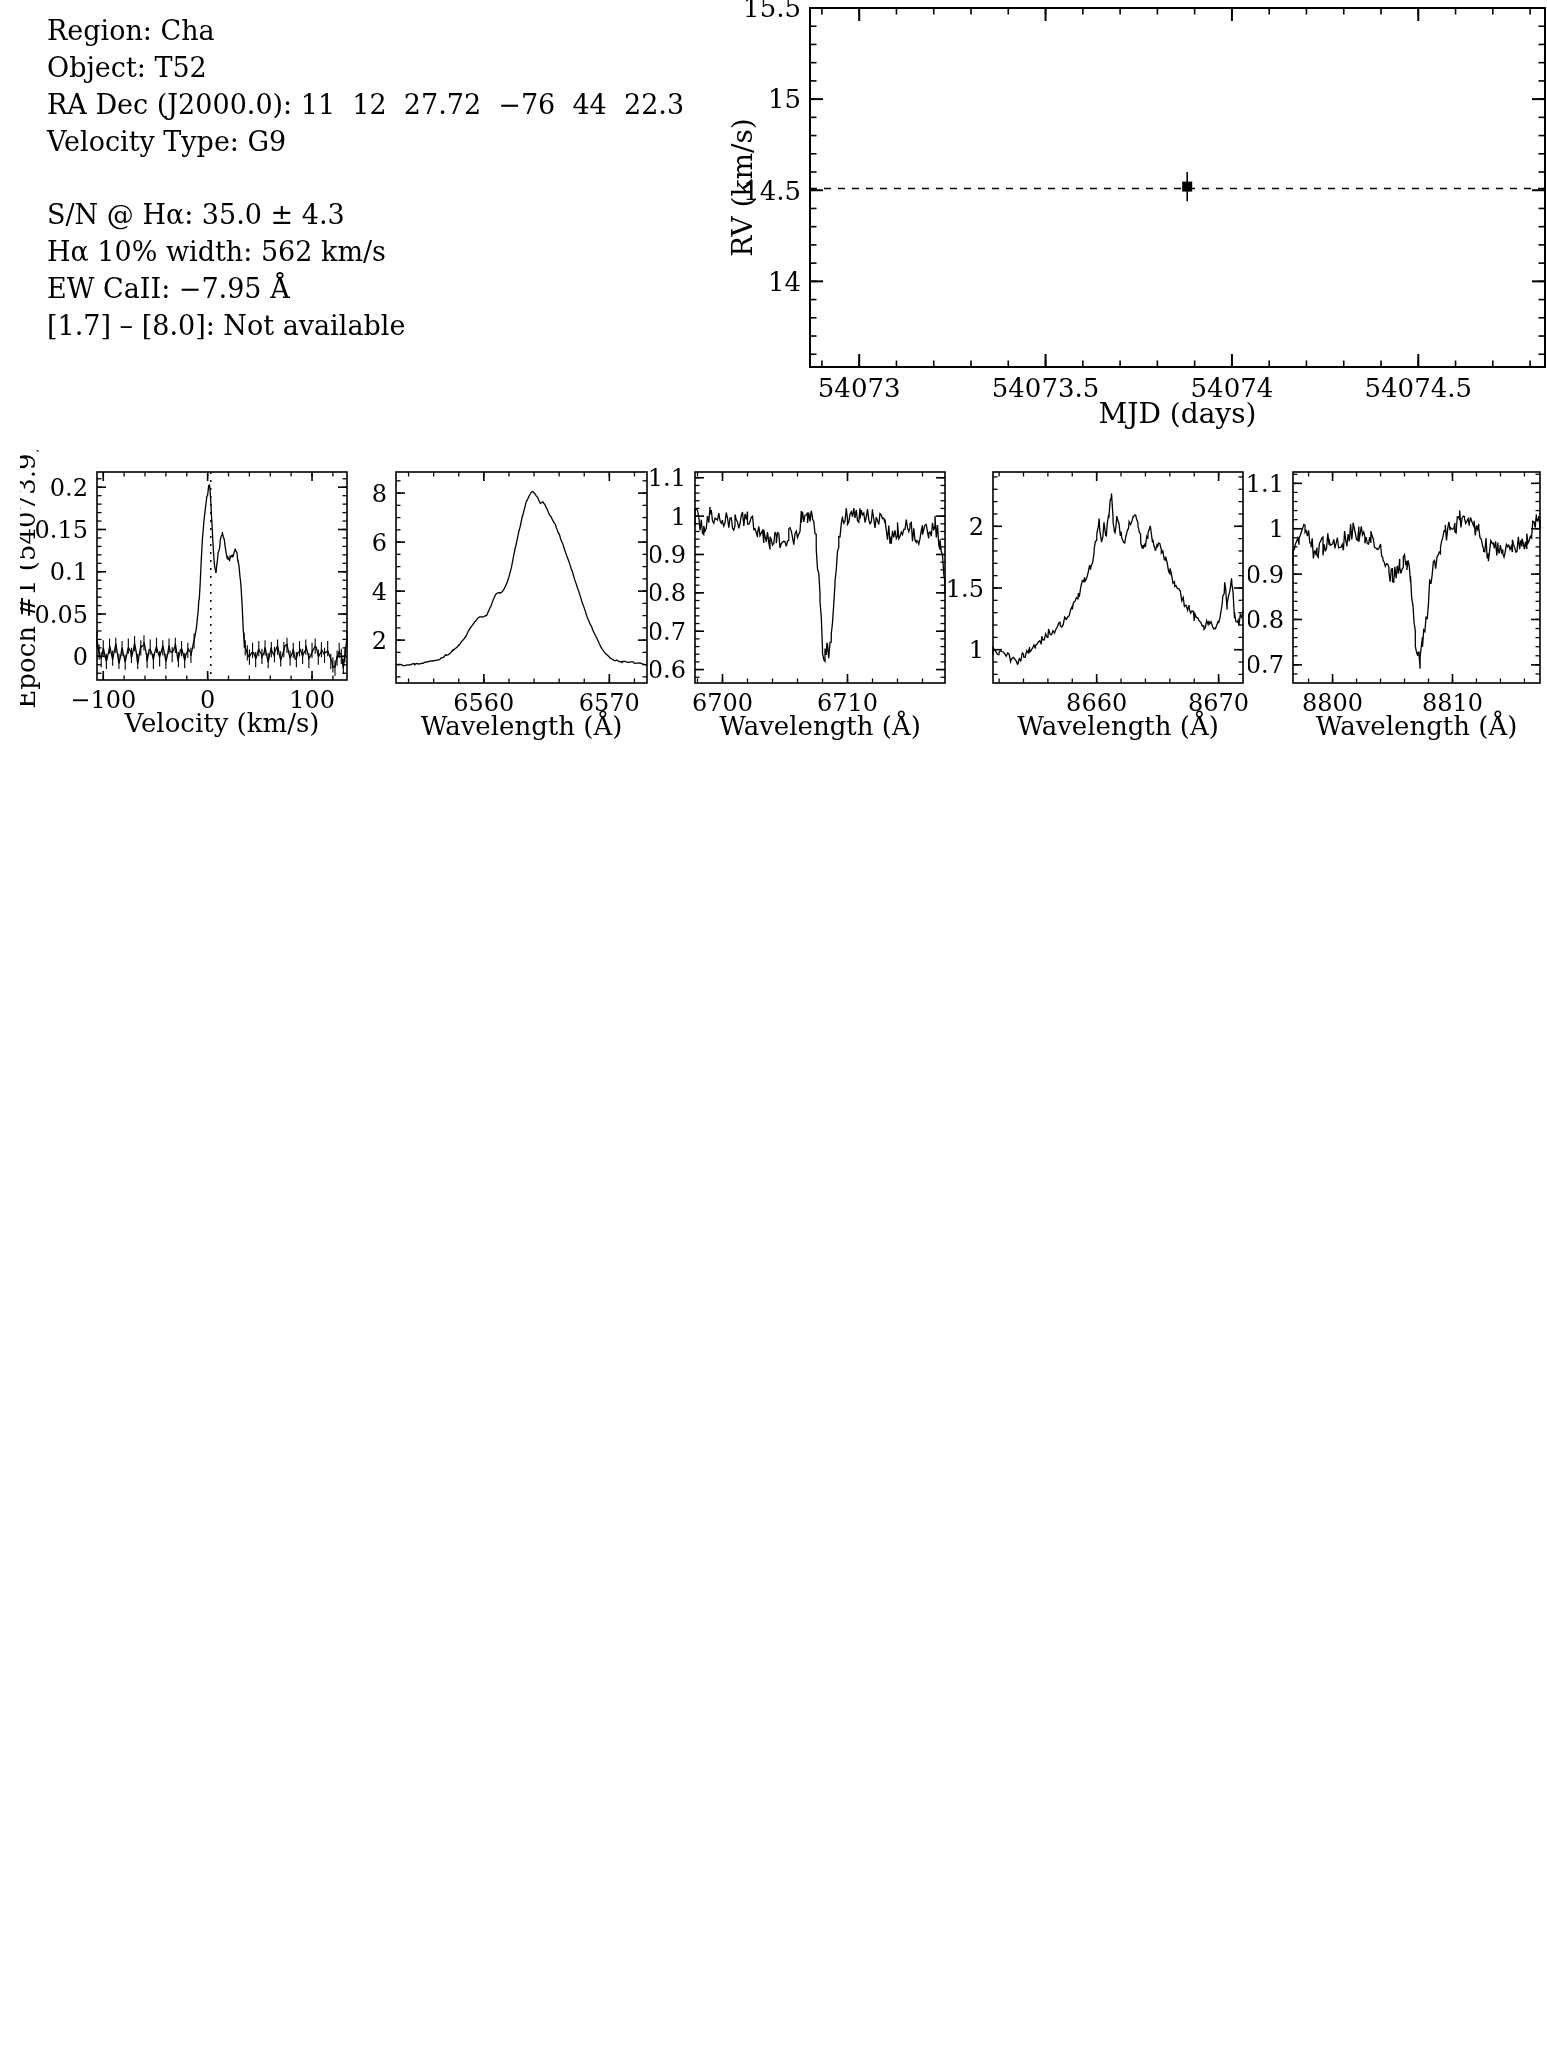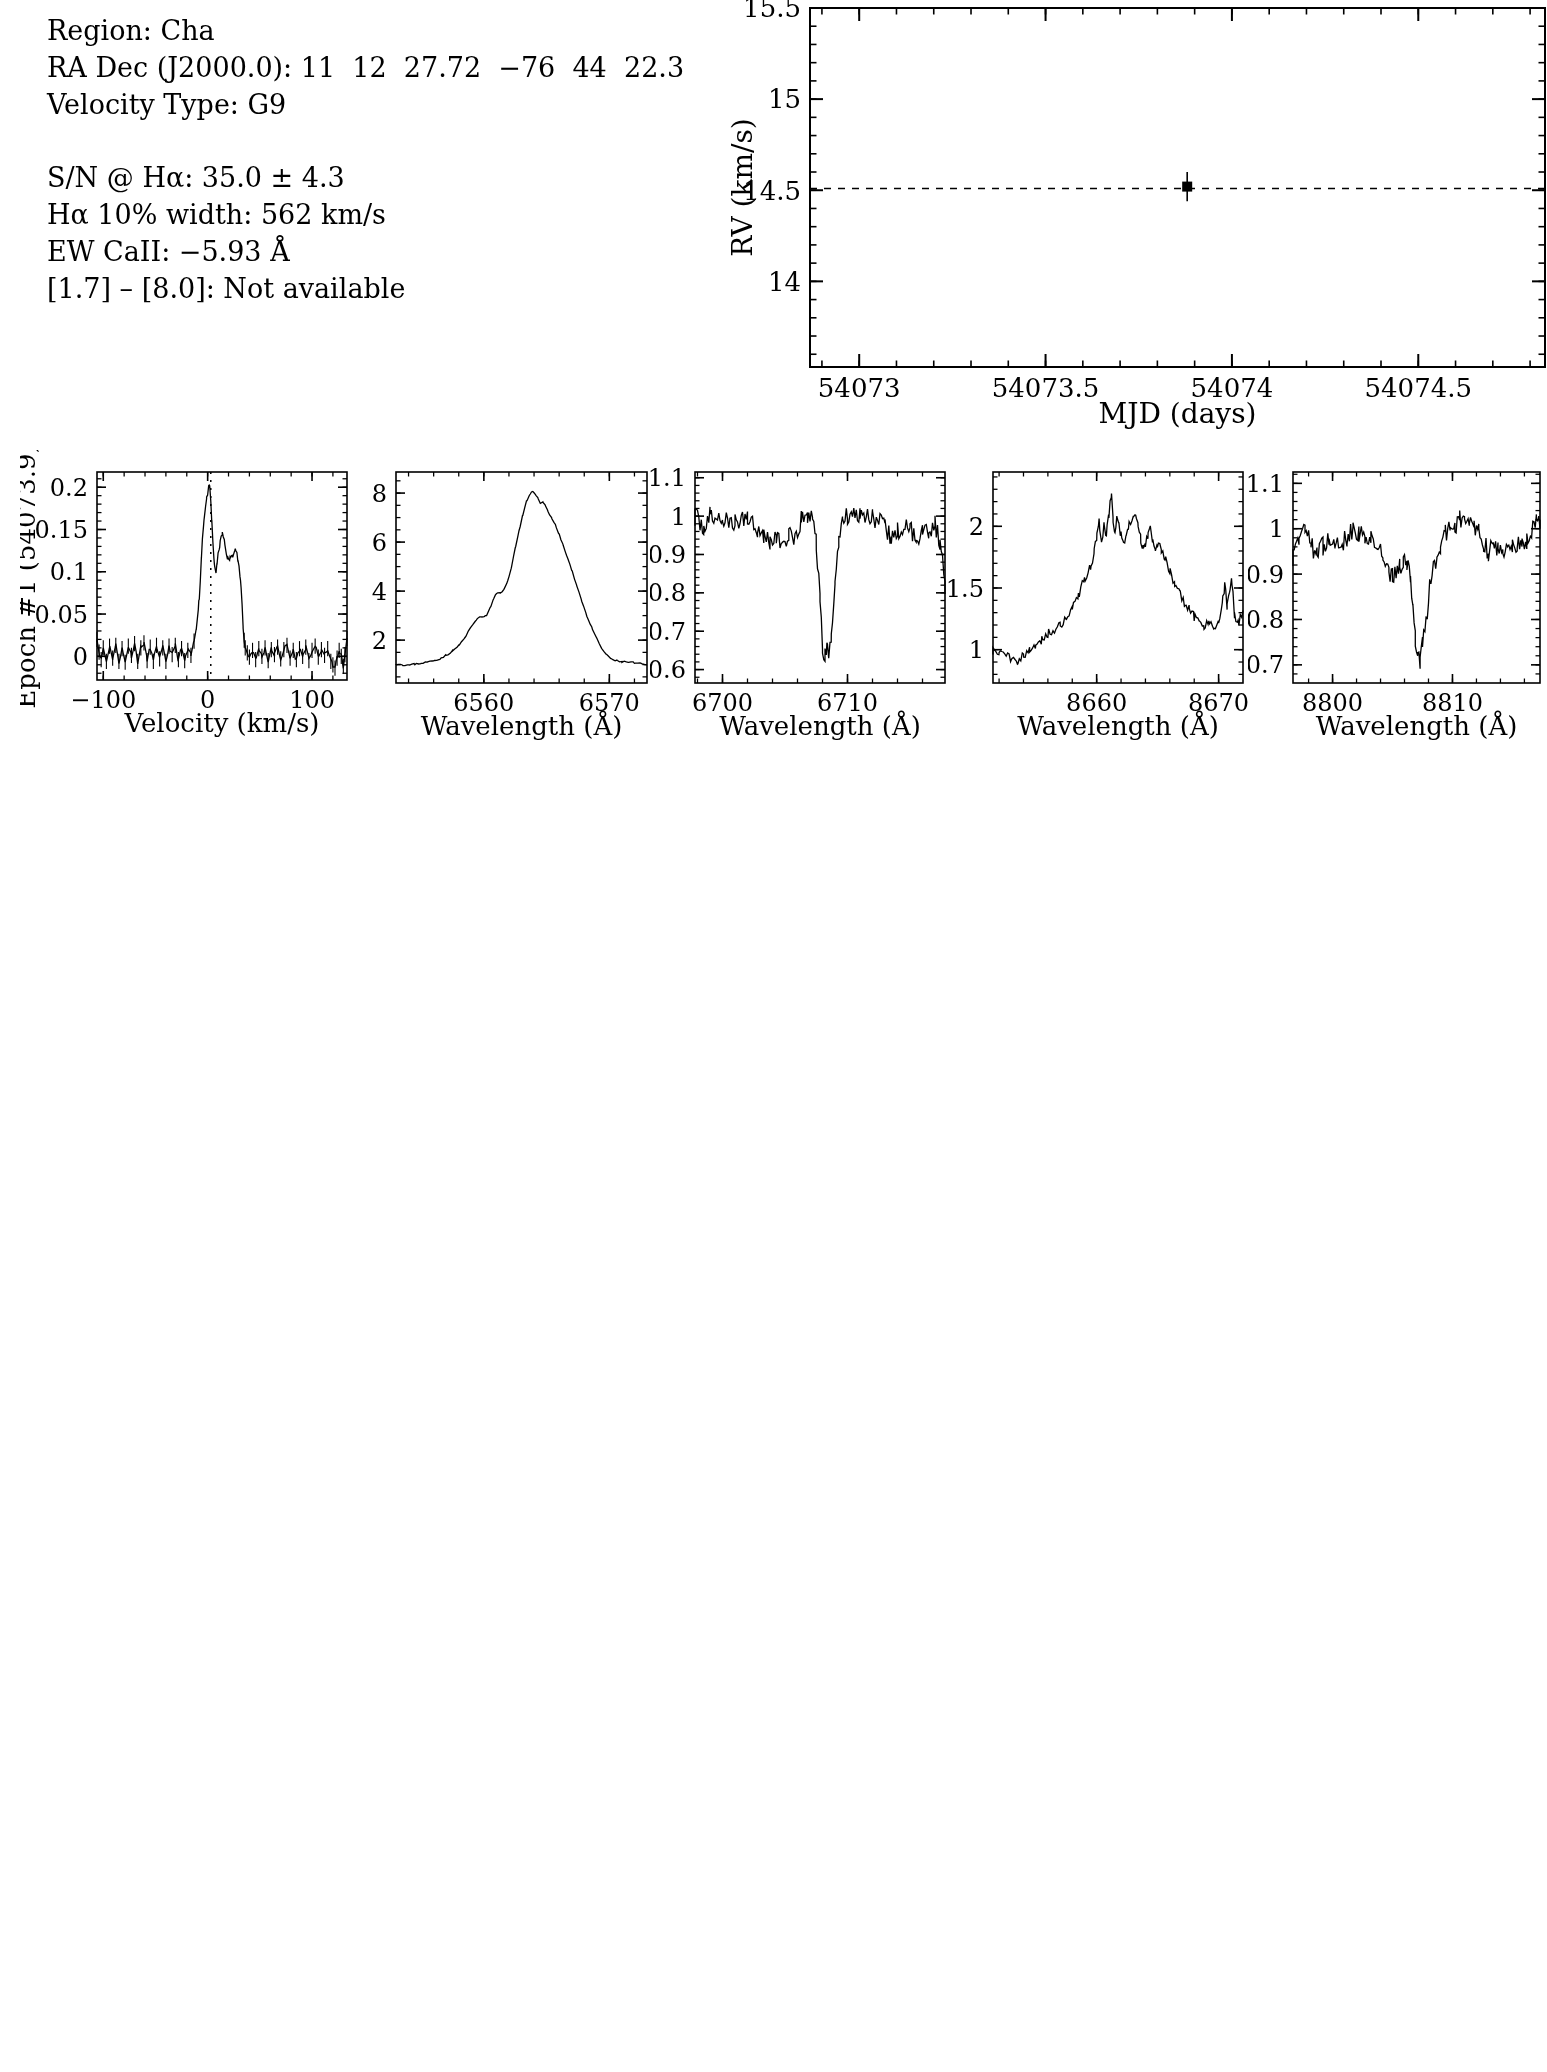--- a/index.html
+++ b/index.html
@@ -7,21 +7,21 @@
           font-family:"DejaVu Serif",serif;color:#000;}
   .info{position:absolute;left:47px;top:12px;font-size:27px;line-height:37px;white-space:pre;}
   .info-group + .info-group{margin-top:36px;}
   .plot{position:absolute;}
   svg text{font-family:"DejaVu Serif",serif;fill:#000;}
 </style>
 </head>
 <body>
 
 <div id="canvas">
-  <div class="info" id="info-block"><div class="info-group"><div>Region: Cha</div><div>RA Dec (J2000.0): 11  12  27.72  −76  44  22.3</div><div>Velocity Type: G9</div></div><div class="info-group"><div>S/N @ Hα: 35.0 ± 4.3</div><div>Hα 10% width: 562 km/s</div><div>EW CaII: −5.93 Å</div><div>[1.7] – [8.0]: Not available</div></div></div>
+  <div class="info" id="info-block"><div class="info-group"><div>Region: Cha</div><div>Object: T52</div><div>RA Dec (J2000.0): 11  12  27.72  −76  44  22.3</div><div>Velocity Type: G9</div></div><div class="info-group"><div>S/N @ Hα: 35.0 ± 4.3</div><div>Hα 10% width: 562 km/s</div><div>EW CaII: −7.95 Å</div><div>[1.7] – [8.0]: Not available</div></div></div>
 
   <div class="plot" style="left:700px;top:0px"><svg width="847" height="440">
         <rect x="110" y="8" width="735" height="359" fill="none" stroke="#000000" stroke-width="2"></rect>
         <line x1="159.19878296077835" y1="367" x2="159.19878296077835" y2="354" stroke="#000000" stroke-width="2"></line>
         <line x1="159.19878296077835" y1="8" x2="159.19878296077835" y2="21" stroke="#000000" stroke-width="2"></line>
         <text x="159.19878296077835" y="397" text-anchor="middle" font-size="26">54073</text>
         <line x1="345.5578093304858" y1="367" x2="345.5578093304858" y2="354" stroke="#000000" stroke-width="2"></line>
         <line x1="345.5578093304858" y1="8" x2="345.5578093304858" y2="21" stroke="#000000" stroke-width="2"></line>
         <text x="345.5578093304858" y="397" text-anchor="middle" font-size="26">54073.5</text>
         <line x1="531.9168357001932" y1="367" x2="531.9168357001932" y2="354" stroke="#000000" stroke-width="2"></line>

